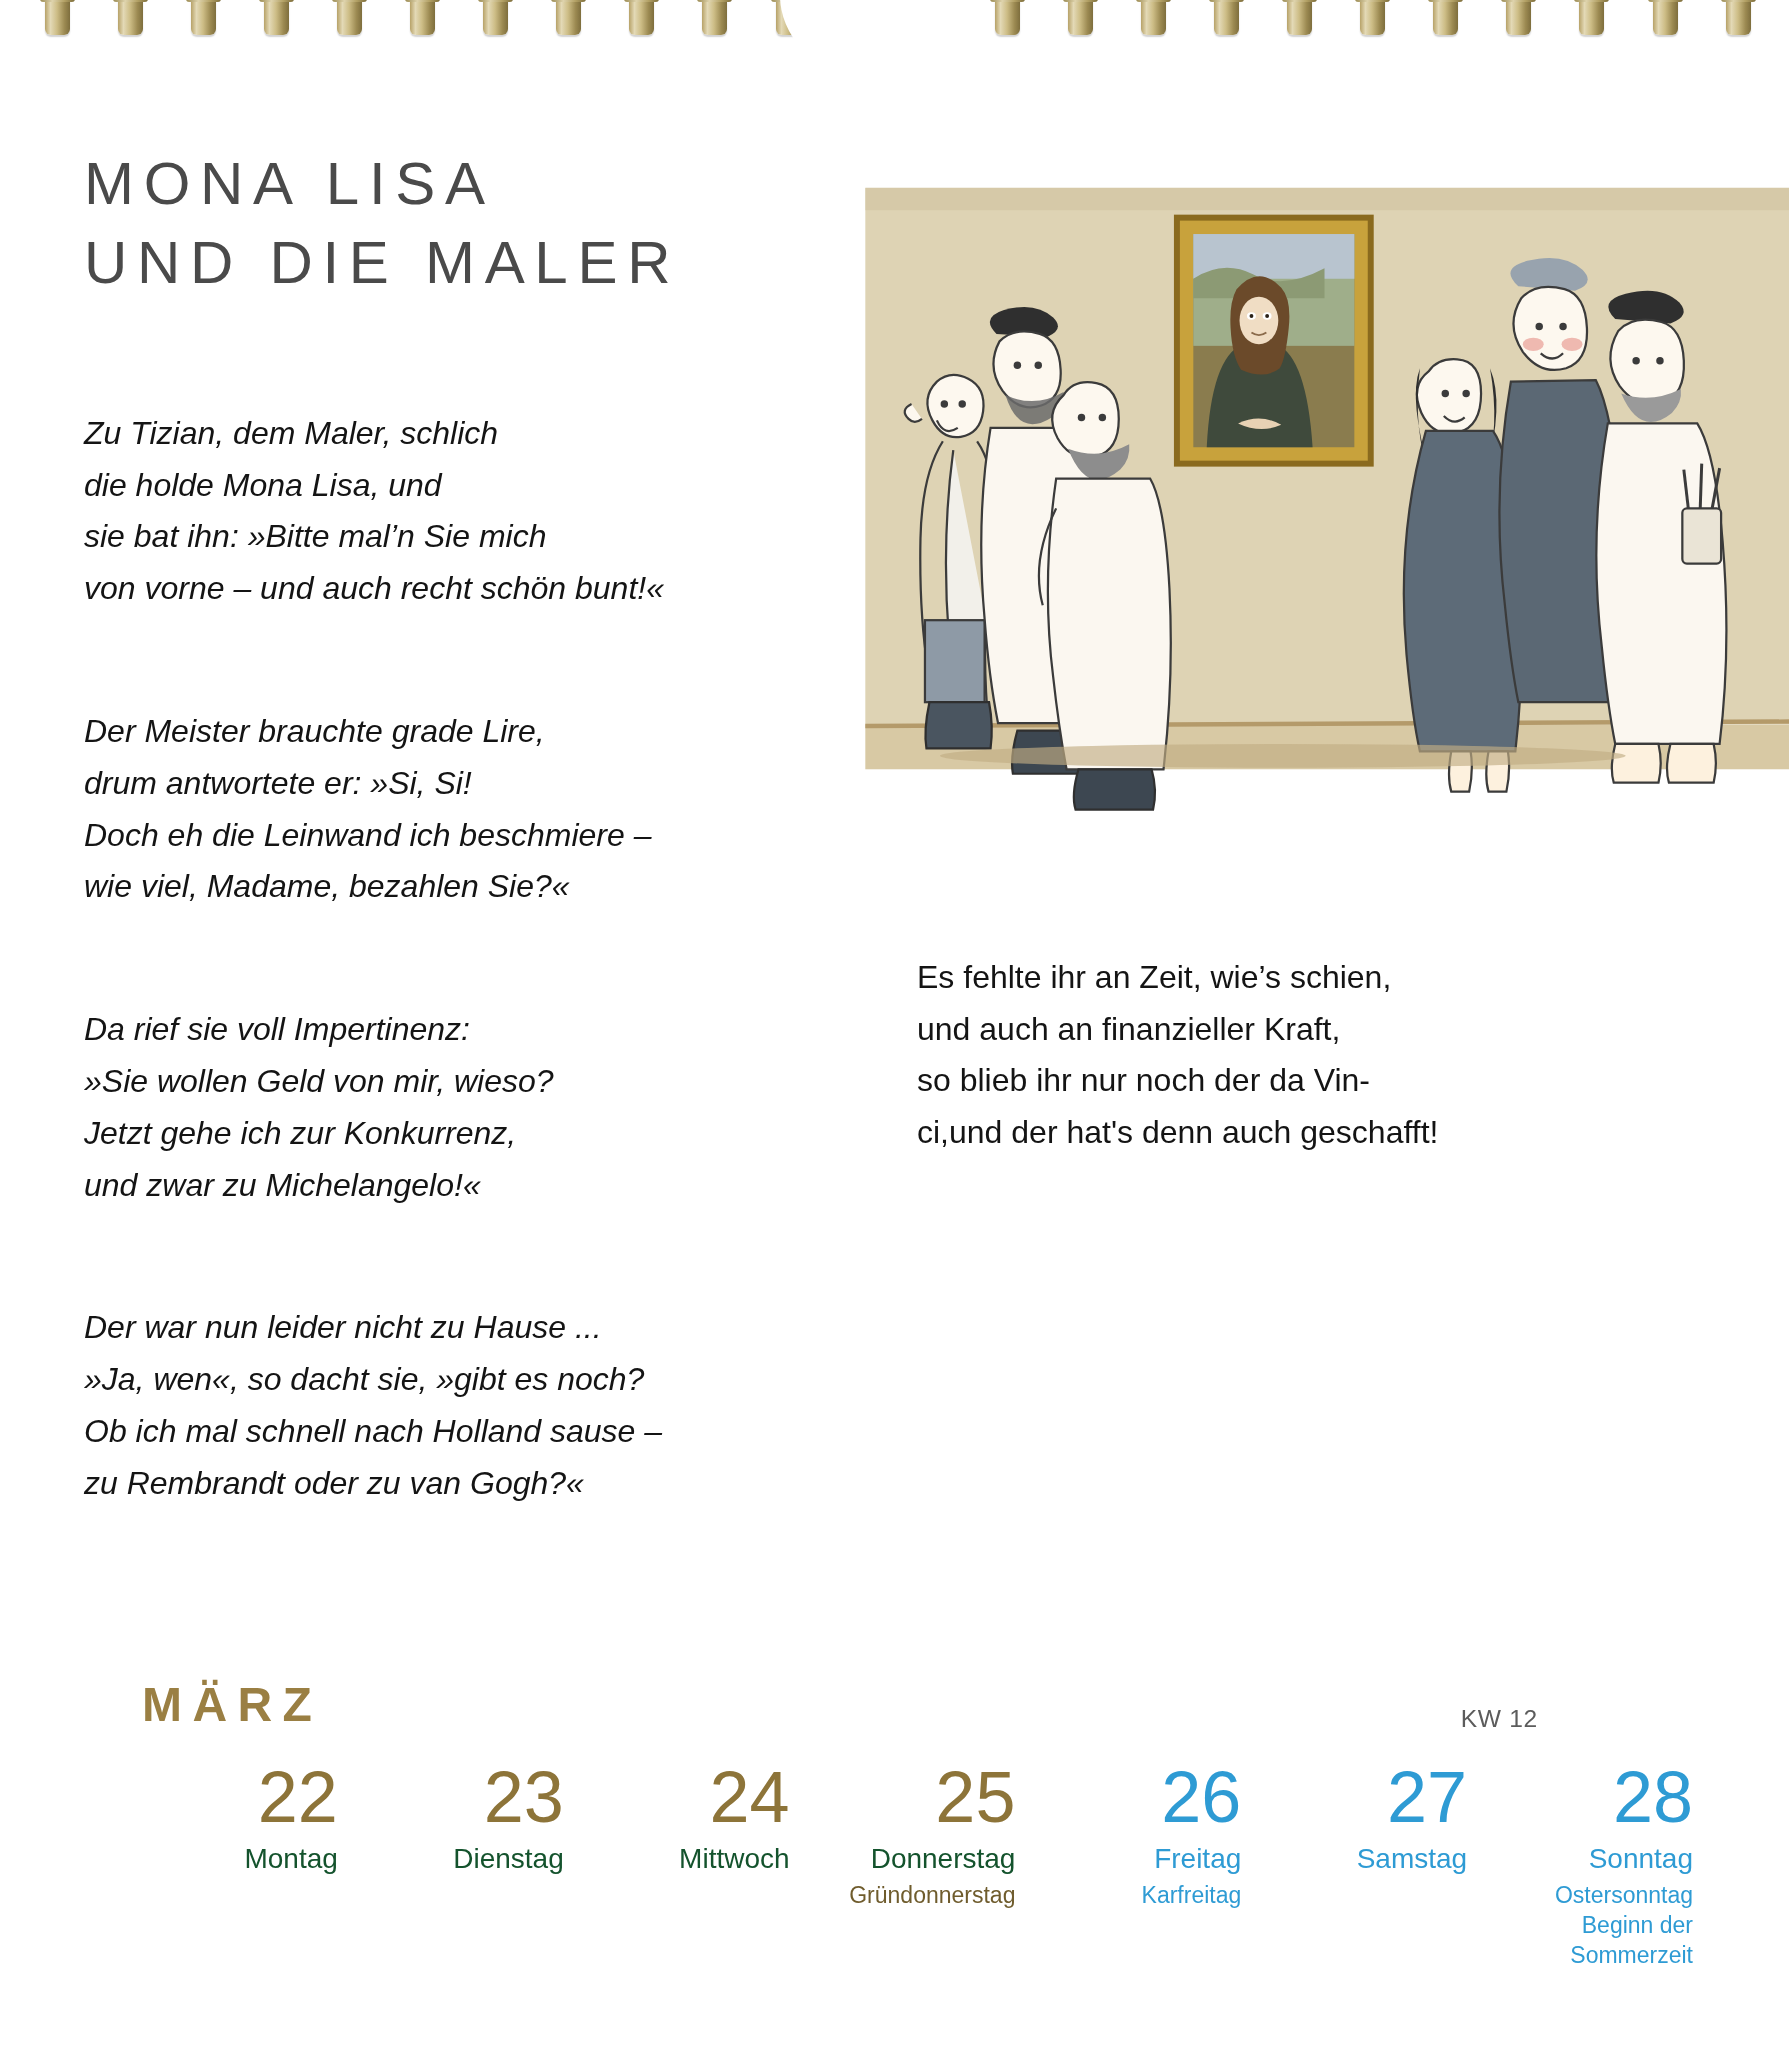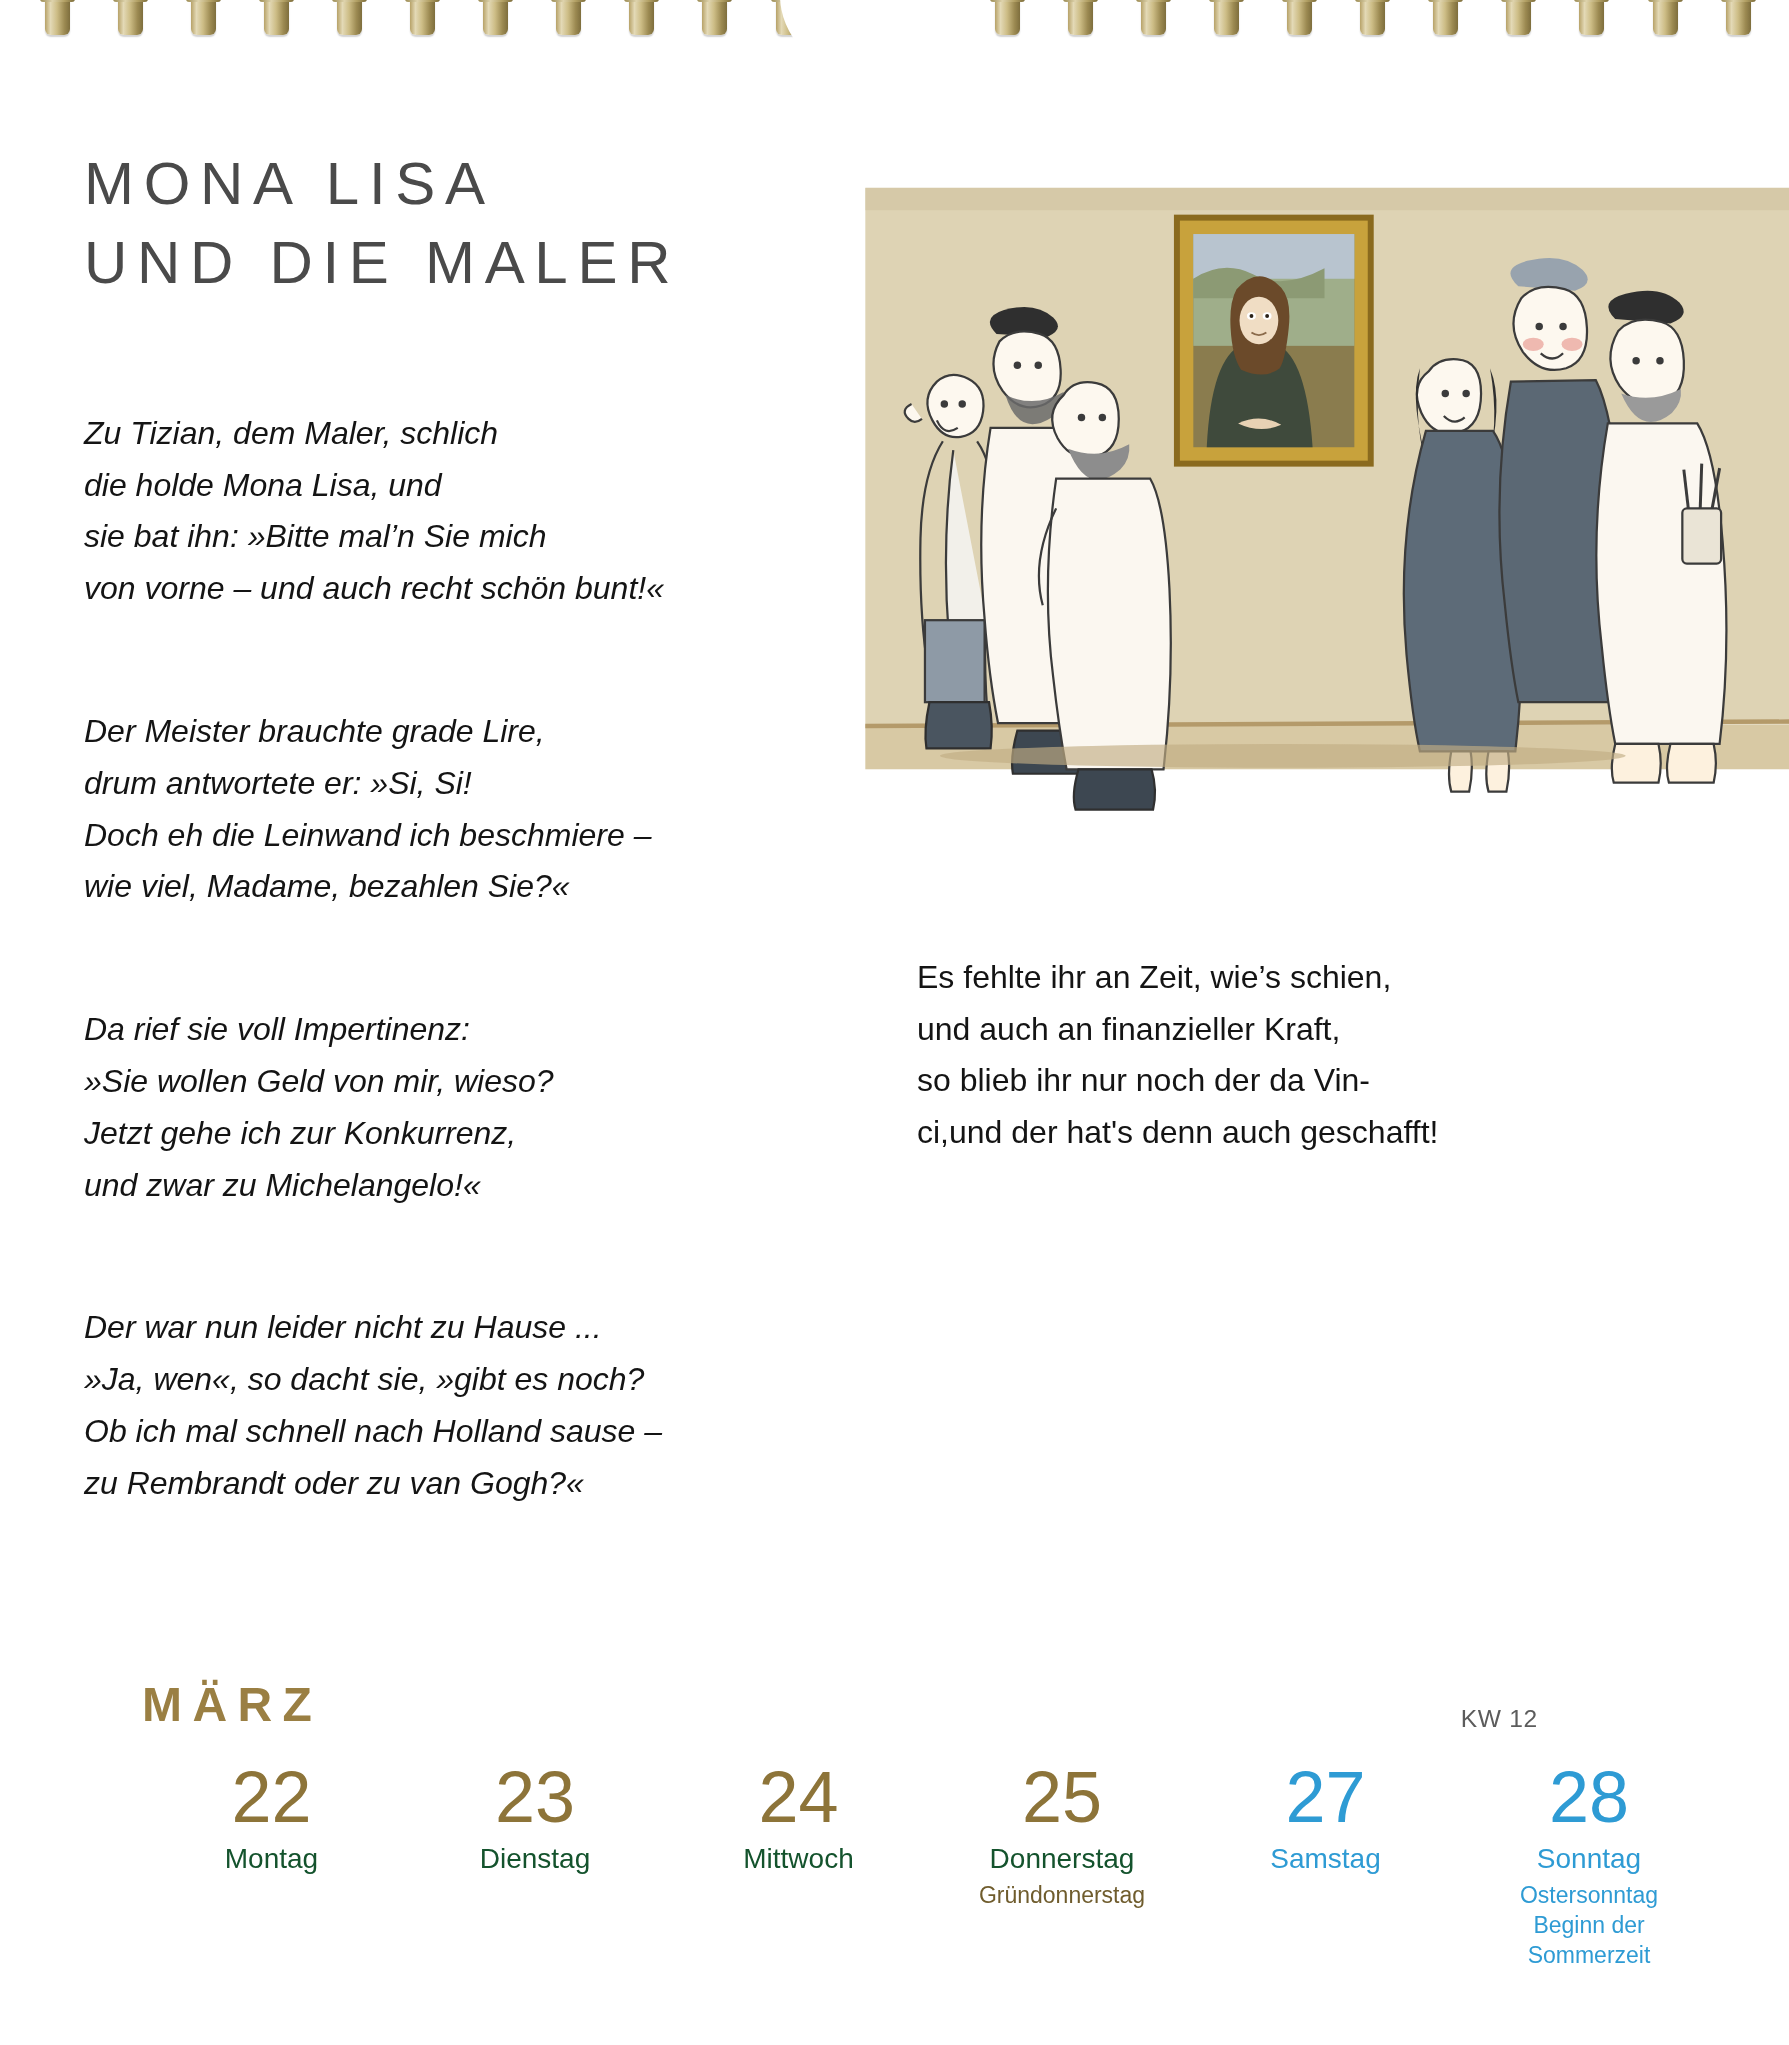--- a/index.html
+++ b/index.html
@@ -133,21 +133,21 @@
   }
   .days {
     position: absolute;
     left: 112px;
     top: 82px;
     width: 1581px;
     display: flex;
   }
   .day {
     width: 14.2857%;
-    text-align: center;
+    text-align: right;
     padding-left: 7.5px;
     margin-left: 48px;
   }
   .day .num {
     font-size: 72px;
     line-height: 1.06;
     font-weight: 400;
     color: #8d7439;
   }
   .day .wd {
@@ -345,20 +345,25 @@
         <div class="day">
           <div class="num">24</div>
           <div class="wd">Mittwoch</div>
         </div>
         <div class="day">
           <div class="num">25</div>
           <div class="wd">Donnerstag</div>
           <div class="note">Gründonnerstag</div>
         </div>
         <div class="day weekend">
+          <div class="num">26</div>
+          <div class="wd">Freitag</div>
+          <div class="note">Karfreitag</div>
+        </div>
+        <div class="day weekend">
           <div class="num">27</div>
           <div class="wd">Samstag</div>
         </div>
         <div class="day weekend">
           <div class="num">28</div>
           <div class="wd">Sonntag</div>
           <div class="note">Ostersonntag
 Beginn der
 Sommerzeit</div>
         </div>

